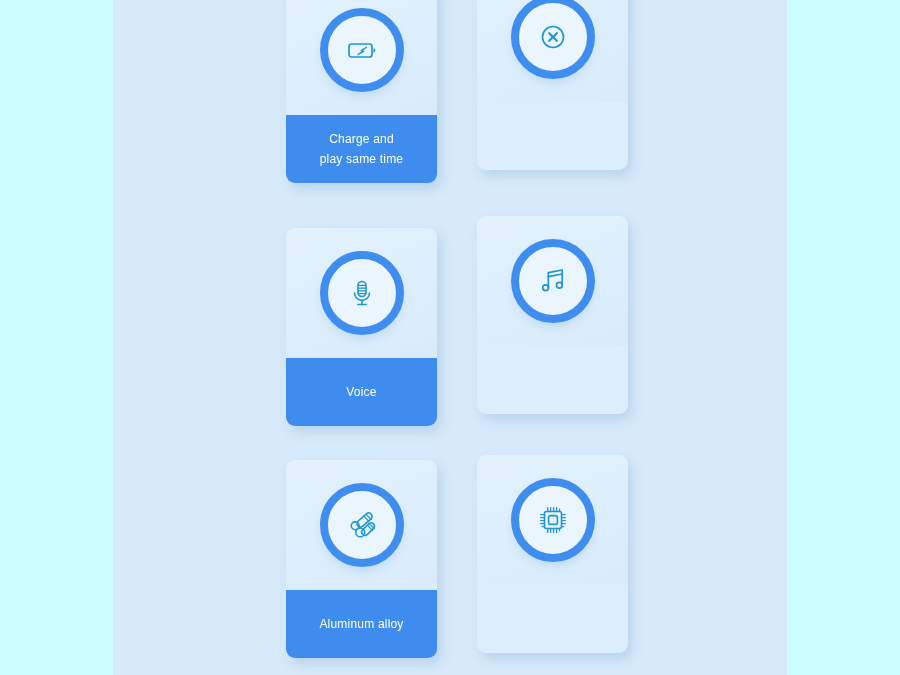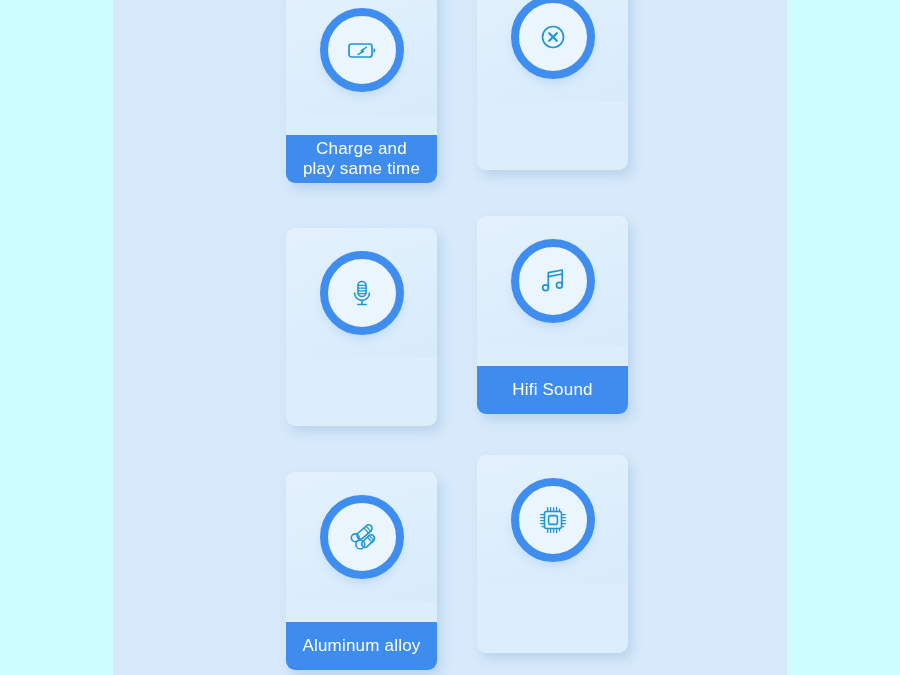--- a/index.html
+++ b/index.html
@@ -85,44 +85,44 @@
 
   .ring svg {
     display: block;
   }
 
   .card-label {
     position: absolute;
     left: 0;
     right: 0;
     bottom: 0;
-    height: 48px;
+    height: 68px;
     background: #3e8cee;
     color: #ffffff;
     display: flex;
     align-items: center;
     justify-content: center;
     text-align: center;
-    font-size: 17px;
+    font-size: 12px;
     line-height: 20px;
     letter-spacing: 0.2px;
     padding: 8px 6px;
     box-sizing: border-box;
     white-space: pre-line;
   }
 
   
   .col-left  { left: 286px; }
   .col-right { left: 477px; }
 
   .row-1-left  { top: -15px; }
   .row-1-right { top: -28px; }
   .row-2-left  { top: 228px; }
   .row-2-right { top: 216px; }
-  .row-3-left  { top: 472px; }
+  .row-3-left  { top: 460px; }
   .row-3-right { top: 455px; }
 </style>
 </head>
 <body>
 
 <div id="stage">
 
   <div id="panel"></div>
 
   <div class="card col-left row-1-left">
@@ -170,39 +170,39 @@
               <rect x="16" y="8.5" width="8" height="15" rx="4"></rect>
               <path d="M16 12.3 h8 M16 15.1 h8 M16 17.9 h8 M16 20.7 h8" stroke-width="1.2"></path>
               <path d="M12.6 20 a7.4 7.4 0 0 0 14.8 0"></path>
               <path d="M20 27.4 v4.1"></path>
               <path d="M15.8 31.5 h8.4"></path>
             </svg>
           </span>
         </div>
       </div>
     </div>
+    <div class="card-label">Voice</div>
   </div>
 
   <div class="card col-right row-2-right">
     <div class="card-top">
       <div class="icon-wrap">
         <div class="ring-shadow"></div>
         <div class="ring">
           <span>
             <svg width="40" height="40" viewBox="0 0 40 40" fill="none" stroke="#2196d3" stroke-width="1.7" stroke-linecap="round" stroke-linejoin="round">
               <path d="M15.3 26.4 V11.6 L29.2 9.0 V23.8"></path>
               <path d="M15.3 15.6 L29.2 13.0"></path>
               <circle cx="12.6" cy="26.8" r="2.9"></circle>
               <circle cx="26.4" cy="24.2" r="2.9"></circle>
             </svg>
           </span>
         </div>
       </div>
     </div>
-    <div class="card-label">Hifi Sound</div>
   </div>
 
   <div class="card col-left row-3-left">
     <div class="card-top">
       <div class="icon-wrap">
         <div class="ring-shadow"></div>
         <div class="ring">
           <span>
             <svg width="40" height="40" viewBox="0 0 40 40" fill="none" stroke="#2196d3" stroke-width="1.6" stroke-linecap="round" stroke-linejoin="round">
 

